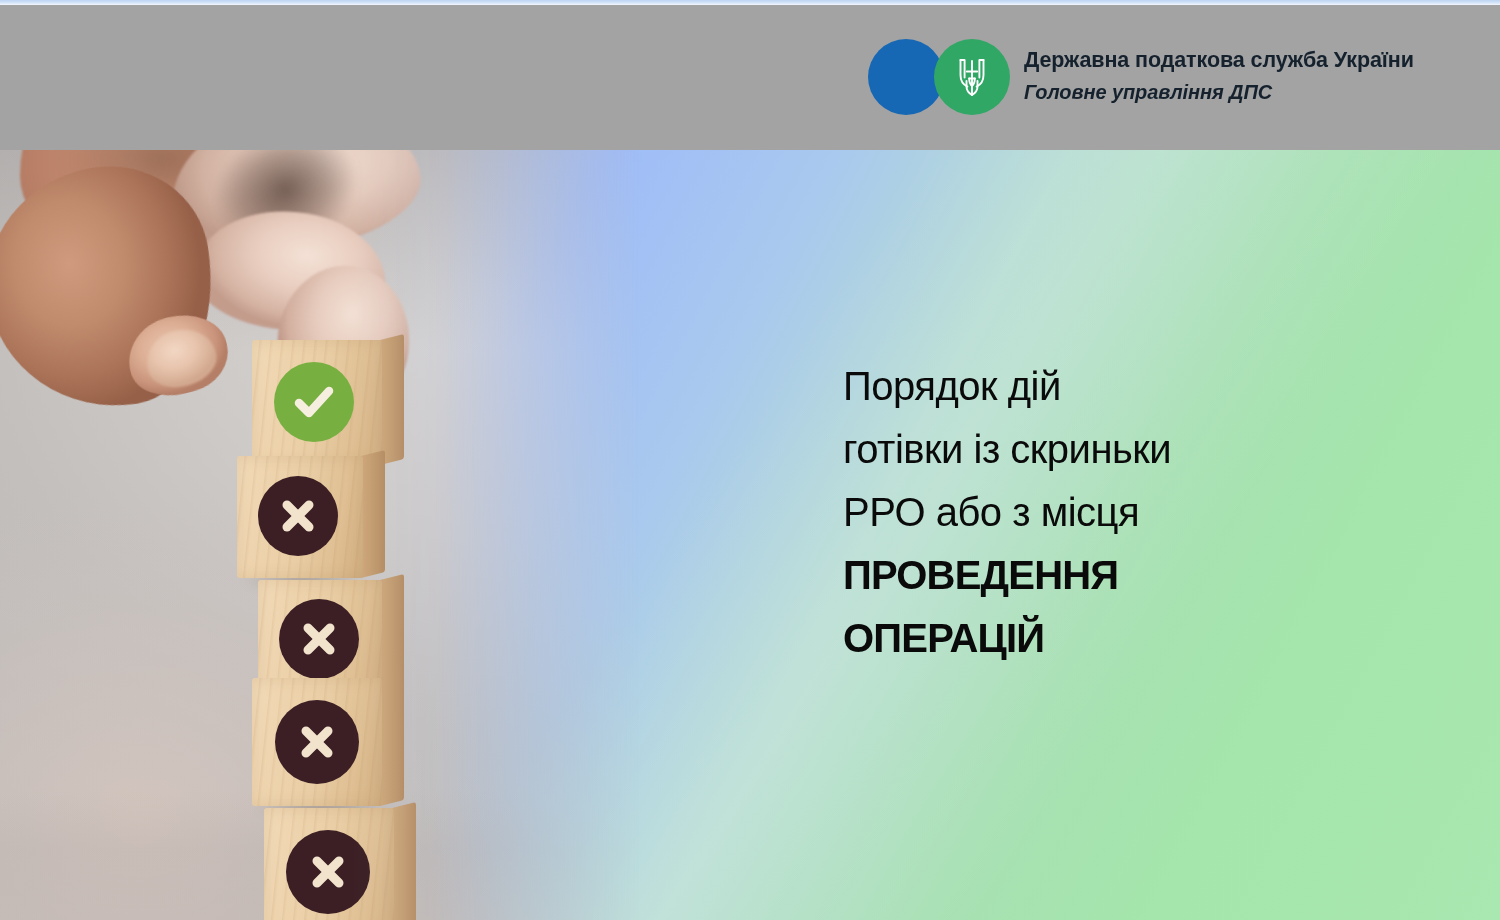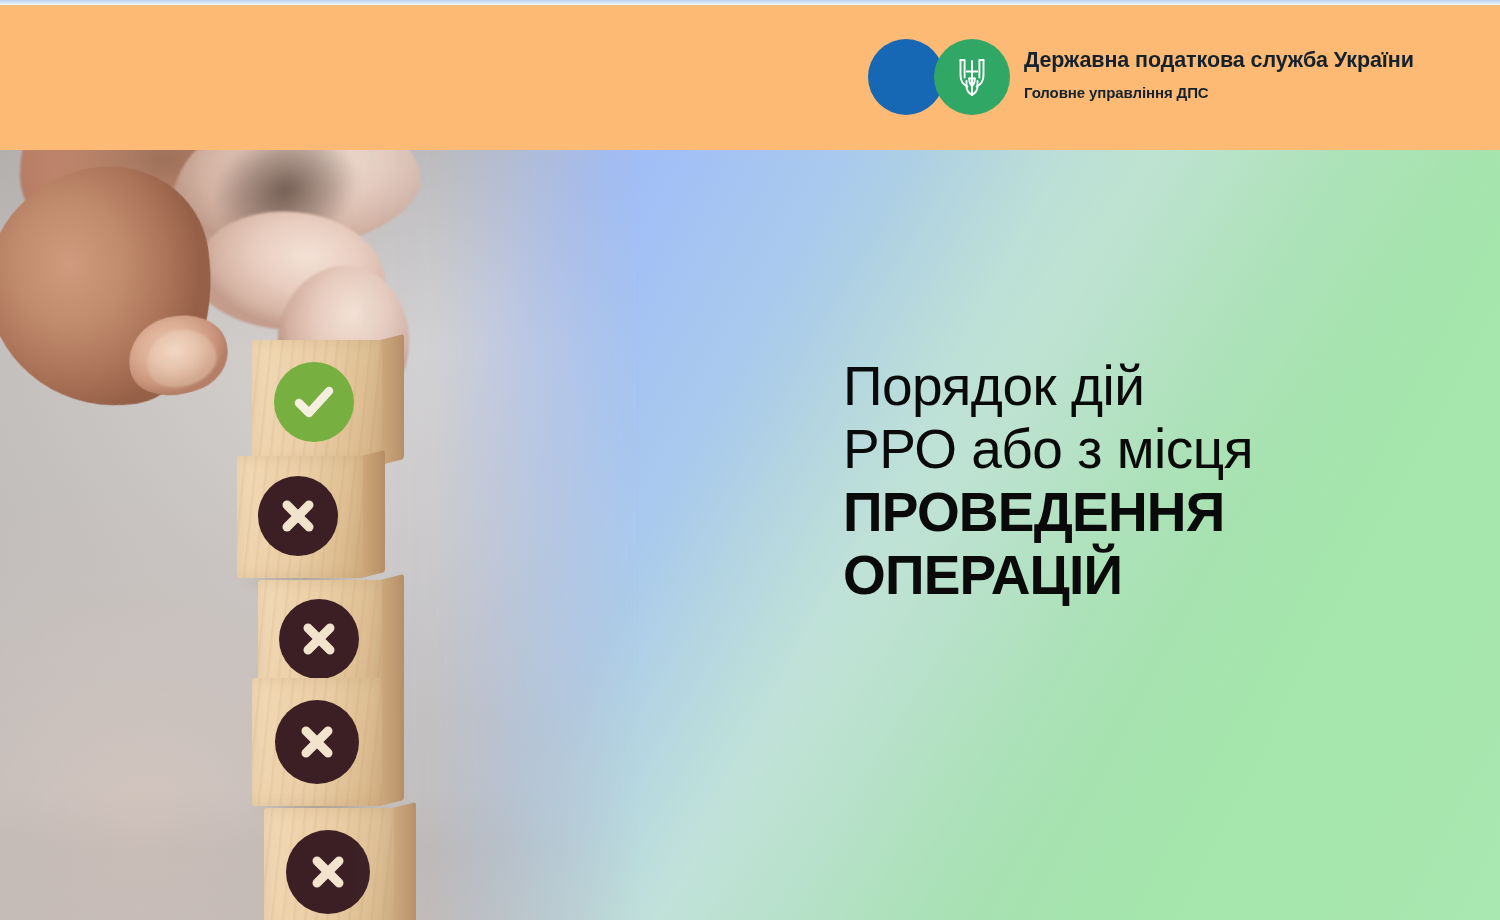--- a/index.html
+++ b/index.html
@@ -26,21 +26,21 @@
     height: 5px;
     background: linear-gradient(to bottom, #bcd3f3 0%, #d6e5f8 55%, #f2f7fd 100%);
   }
 
   
   .header-band {
     position: absolute;
     left: 0; top: 5px;
     width: 1500px;
     height: 145px;
-    background: #fdba74;
+    background: #a3a3a3;
   }
 
   
   .logo-lockup {
     position: absolute;
     left: 868px;
     top: 30px;
     display: flex;
     align-items: center;
   }
@@ -74,25 +74,26 @@
     color: #15222e;
   }
   .logo-line-1 {
     font-size: 21.5px;
     font-weight: bold;
     letter-spacing: -0.1px;
     line-height: 30px;
     white-space: nowrap;
   }
   .logo-line-2, .logo-line-3 {
-    font-size: 15px;
+    font-size: 20px;
     font-weight: bold;
     letter-spacing: -0.1px;
     line-height: 27px;
     white-space: nowrap;
+    font-style: italic;
   }
   .logo-line-2 { margin-top: 4px; }
 
   
   .canvas {
     position: absolute;
     left: 0; top: 150px;
     width: 1500px;
     height: 770px;
     overflow: hidden;
@@ -292,21 +293,21 @@
 
   
   .headline {
     position: absolute;
     left: 843px;
     top: 205px;
     width: 640px;
     color: #0a0a0a;
   }
   .hl-line {
-    font-size: 55px;
+    font-size: 40px;
     line-height: 63px;
     font-weight: normal;
     letter-spacing: -0.5px;
     white-space: nowrap;
   }
   .hl-line.bold {
     font-weight: bold;
     letter-spacing: -0.8px;
   }
 </style>
@@ -428,19 +429,20 @@
           <svg width="46" height="46" viewBox="0 0 46 46" fill="none" stroke="#f2e3cd" stroke-width="9" stroke-linecap="round">
             <path d="M12 12 L34 34"></path>
               <path d="M34 12 L12 34"></path>
           </svg>
         </div>
       </div>
     </div>
 
     <div class="headline">
       <div class="hl-line">Порядок дій</div>
+      <div class="hl-line">готівки із скриньки</div>
       <div class="hl-line">РРО або з місця</div>
       <div class="hl-line bold">ПРОВЕДЕННЯ</div>
       <div class="hl-line bold">ОПЕРАЦІЙ</div>
     </div>
 
   </div>
 </div>
 
 </body></html>

